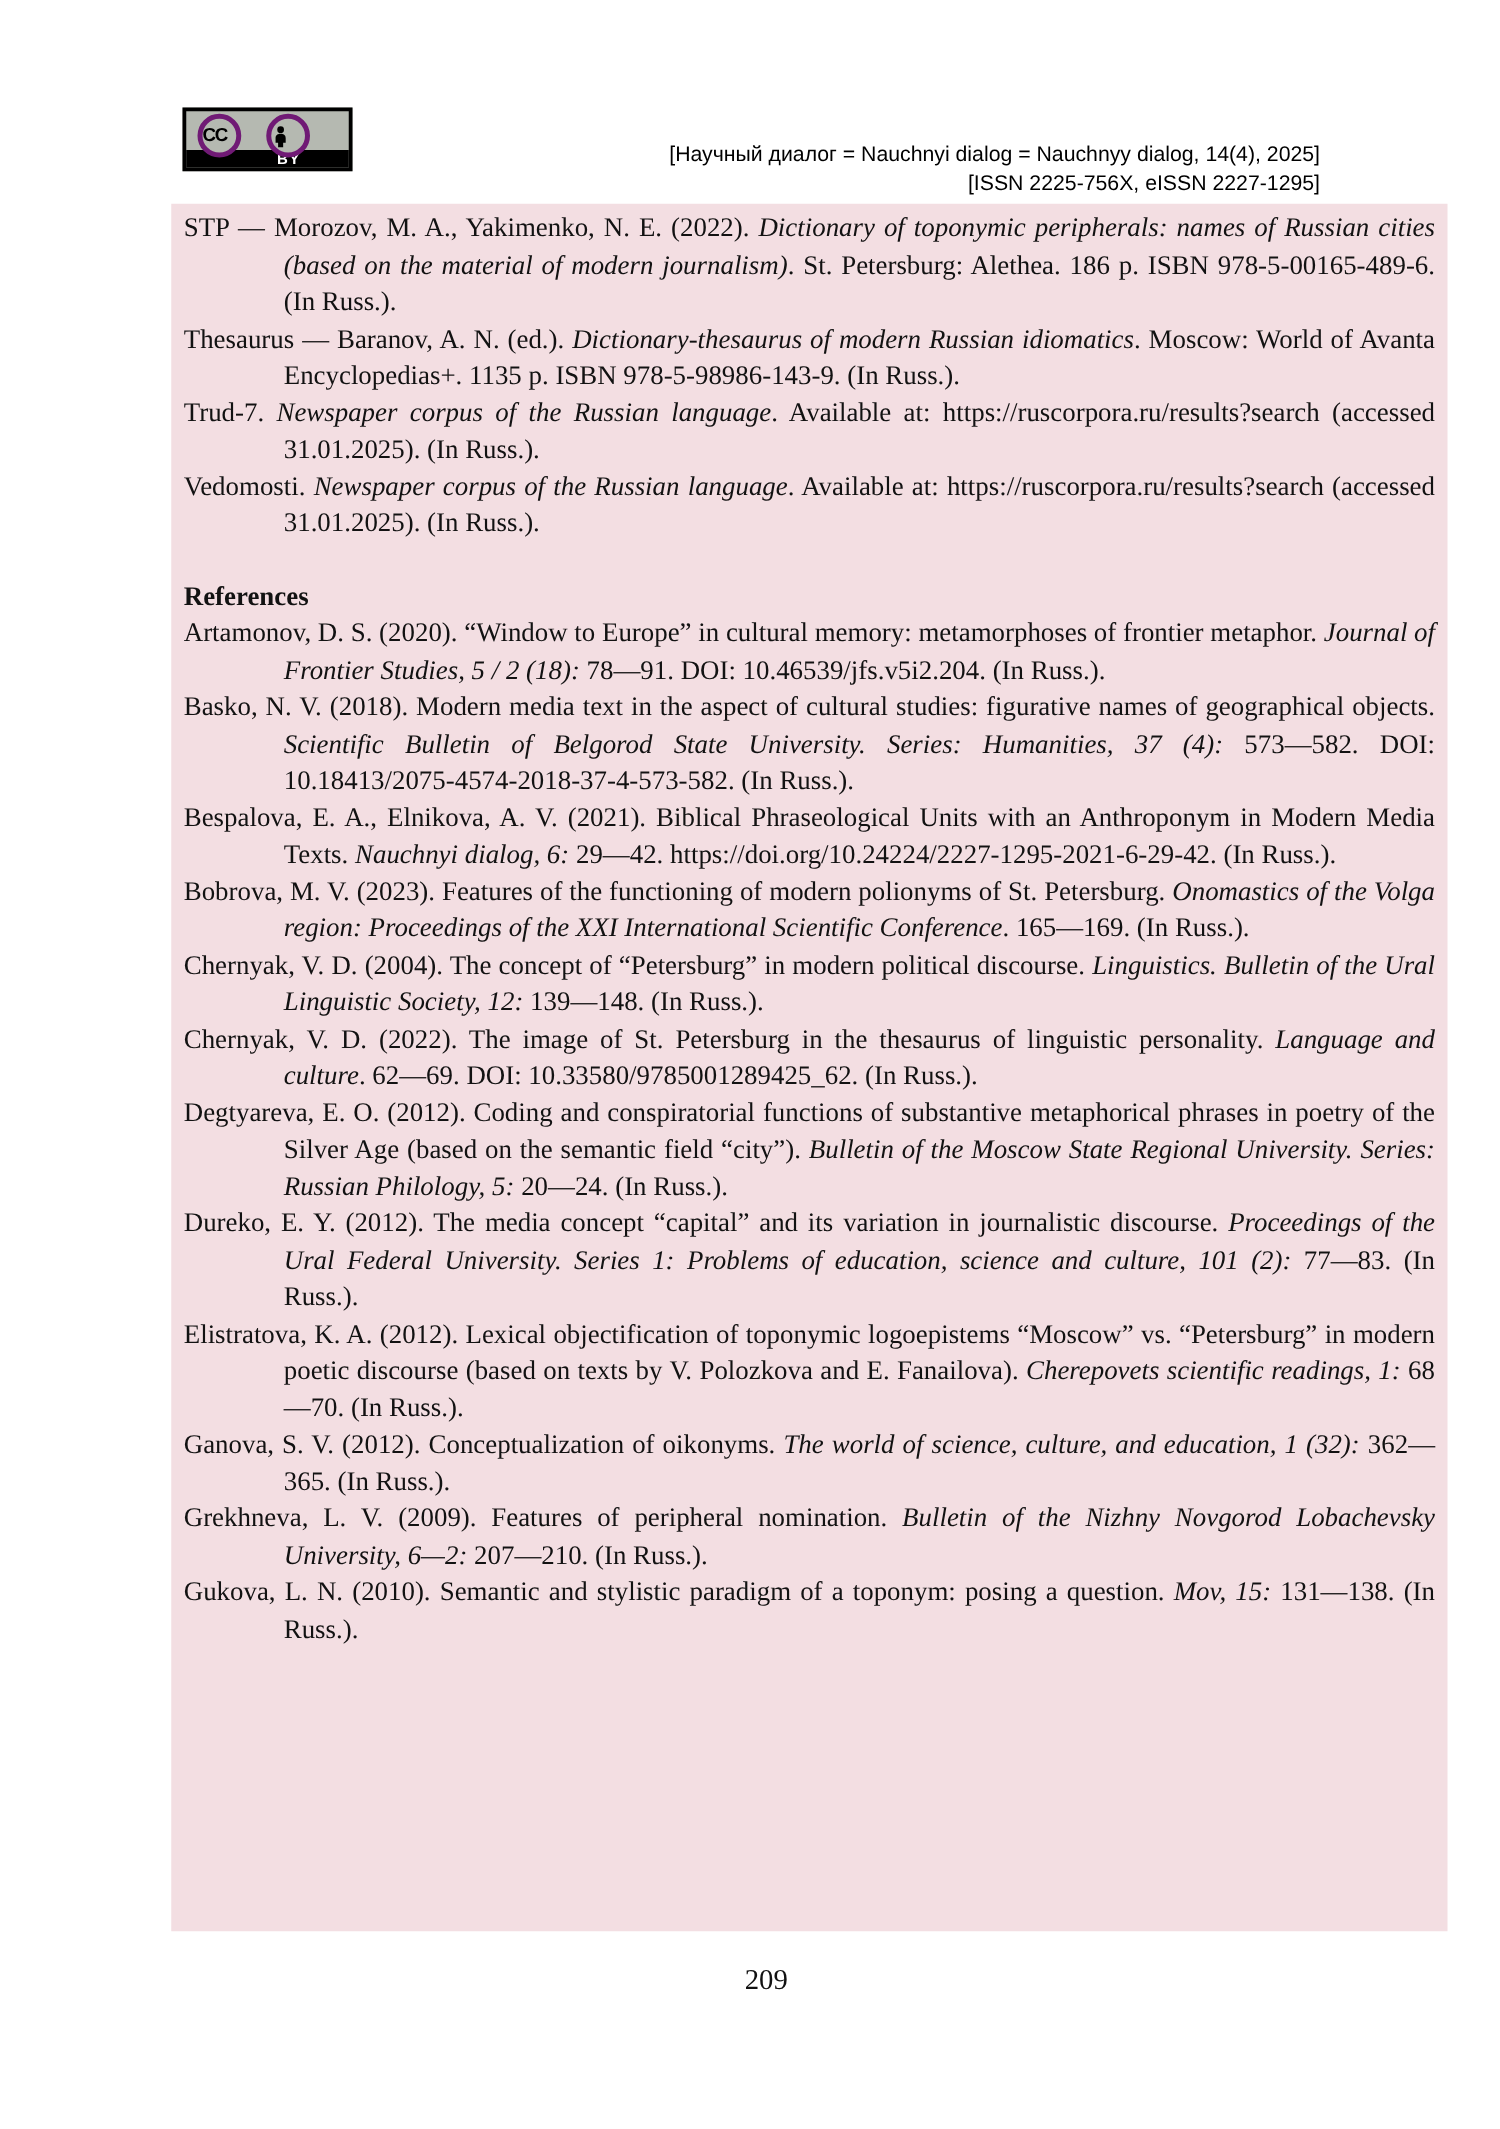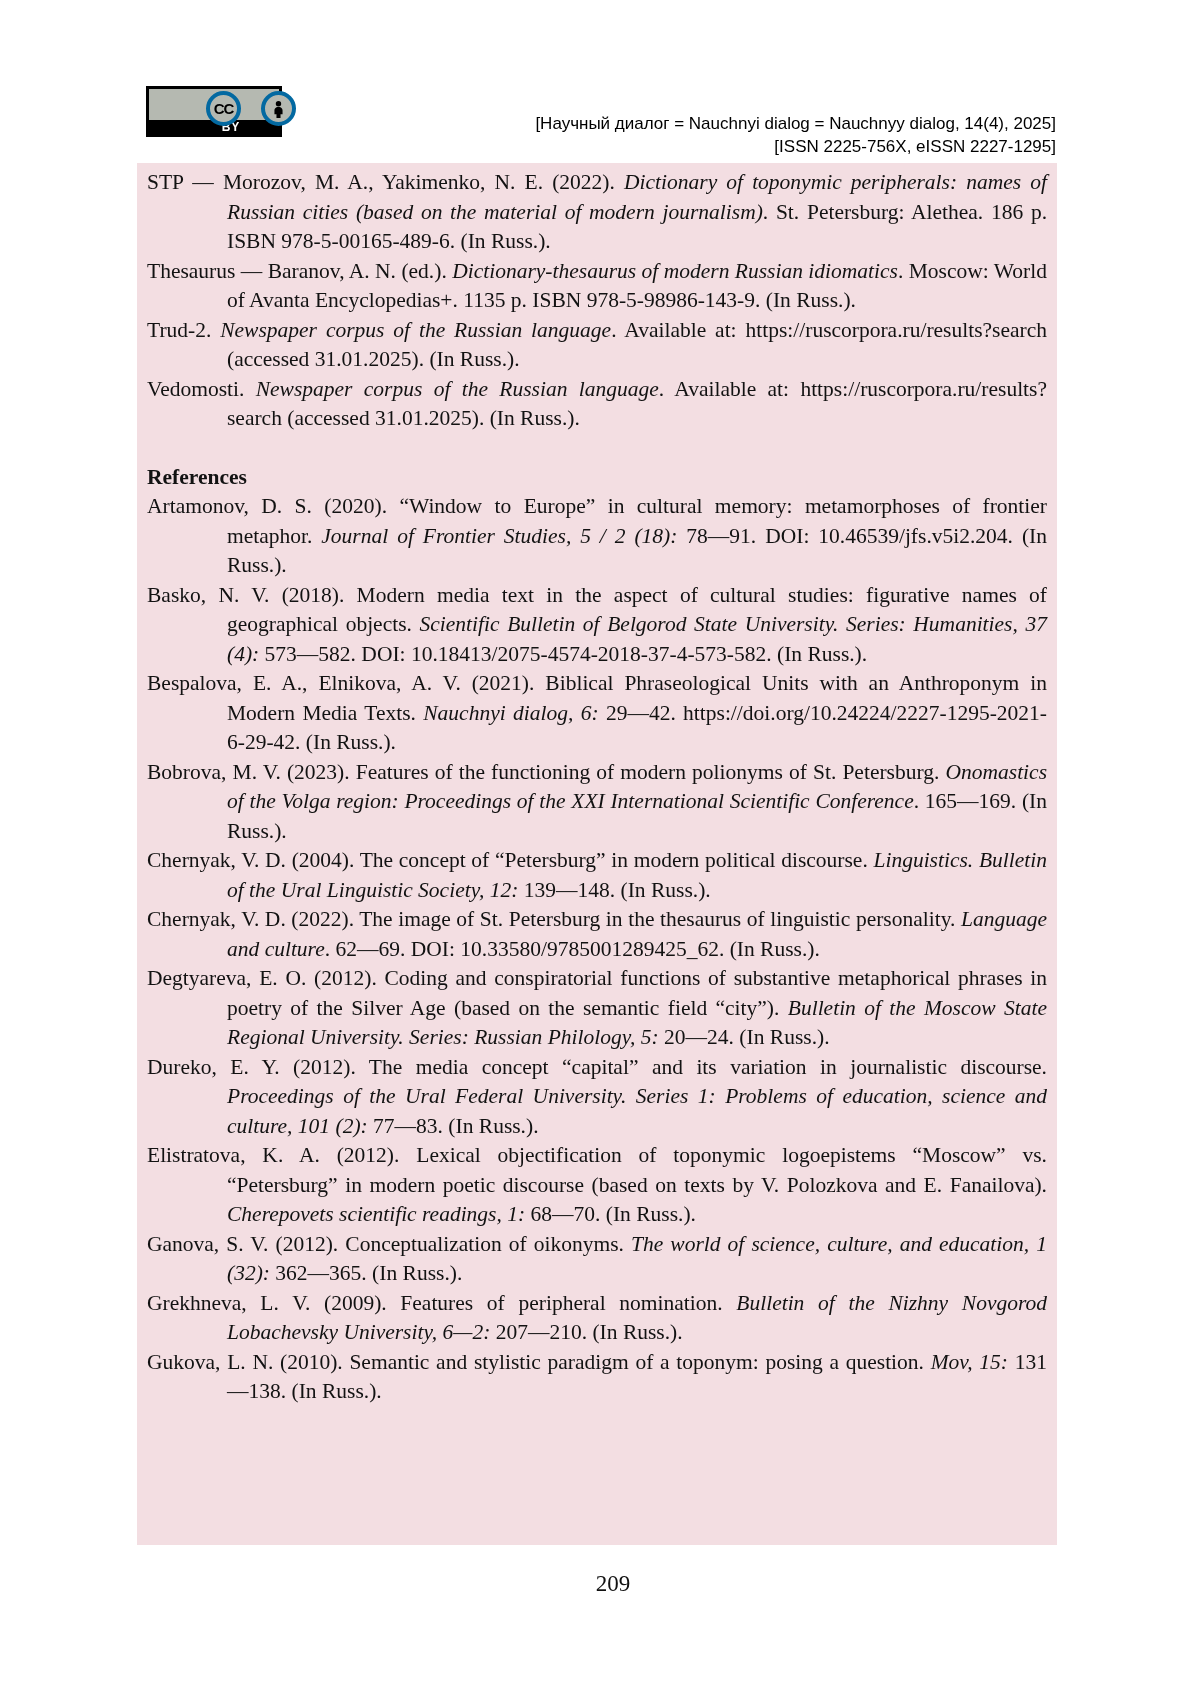--- a/index.html
+++ b/index.html
@@ -14,41 +14,41 @@
   .cc-badge{
     position:absolute;left:146px;top:86px;width:136px;height:51px;
     border:3px solid #000;background:#b5b9b1;box-sizing:border-box;
   }
   .cc-bar{position:absolute;left:0;right:0;bottom:0;height:14px;background:#000;}
   .cc-bar span{
     position:absolute;left:62px;width:40px;text-align:center;top:0;
     color:#fff;font:bold 12px/14px "Liberation Sans",sans-serif;letter-spacing:1px;
   }
   .cc-circle{
-    position:absolute;top:2px;width:35px;height:35px;border:4px solid #0369a1;border-radius:50%;
-    background:#b5b9b1;box-sizing:border-box;display:flex;align-items:center;justify-content:center;z-index:2;margin-left:48px;
+    position:absolute;top:2px;width:35px;height:35px;border:4px solid #701a75;border-radius:50%;
+    background:#b5b9b1;box-sizing:border-box;display:flex;align-items:center;justify-content:flex-start;z-index:2;
   }
   .cc-circle.cc-left{left:9px;font:bold 15px "Liberation Sans",sans-serif;letter-spacing:-1px;color:#000;}
   .cc-circle.cc-right{left:64px;}
 
   .oa-logo{
     position:absolute;left:315px;top:84px;height:56px;
     display:flex;align-items:center;gap:7px;
     font:bold 20px "Liberation Sans",sans-serif;color:#221f1f;letter-spacing:.5px;
   }
   .oa-logo svg{display:block;}
 
   .journal-meta{
     position:absolute;top:92px;right:144px;text-align:right;
     font:17px/23px "Liberation Sans",sans-serif;color:#000;margin-top:20px;
   }
 
   
   .content{
-    position:absolute;left:137px;top:163px;width:920px;min-height:1382px;
+    position:absolute;left:137px;top:163px;width:1021px;min-height:1382px;
     background:#f3dee2;padding:5px 10px 8px 10px;box-sizing:border-box;
   }
   .entry{
     margin:0;padding-left:80px;text-indent:-80px;text-align:justify;
     font-size:21.5px;line-height:29.5px;
   }
   .it{font-style:italic;}
   .refs-heading{
     margin:0;font-size:21.5px;line-height:29.5px;font-weight:bold;font-family:Liberation Serif, serif;
   }
@@ -83,21 +83,21 @@
 
   <div class="journal-meta">
     <div>[Научный диалог = Nauchnyi dialog = Nauchnyy dialog, 14(4), 2025]</div>
     <div>[ISSN 2225-756X, eISSN 2227-1295]</div>
   </div>
 
   <div class="content" style="background: rgb(243, 222, 226);">
     <div id="sources-list">
         <p class="entry"><span>STP — Morozov, M. A., Yakimenko, N. E. (2022). </span><span class="it">Dictionary of toponymic peripherals: names of Russian cities (based on the material of modern journalism)</span><span>. St. Petersburg: Alethea. 186 p. ISBN 978-5-00165-489-6. (In Russ.).</span></p>
         <p class="entry"><span>Thesaurus — Baranov, A. N. (ed.). </span><span class="it">Dictionary-thesaurus of modern Russian idiomatics</span><span>. Moscow: World of Avanta Encyclopedias+. 1135 p. ISBN 978-5-98986-143-9. (In Russ.).</span></p>
-        <p class="entry"><span>Trud-2. </span><span class="it">Newspaper corpus of the Russian language</span><span>. Available at: https://ruscorpora.ru/results?search (accessed 31.01.2025). (In Russ.).</span></p>
+        <p class="entry"><span>Trud-7. </span><span class="it">Newspaper corpus of the Russian language</span><span>. Available at: https://ruscorpora.ru/results?search (accessed 31.01.2025). (In Russ.).</span></p>
         <p class="entry"><span>Vedomosti. </span><span class="it">Newspaper corpus of the Russian language</span><span>. Available at: https://ruscorpora.ru/results?search (accessed 31.01.2025). (In Russ.).</span></p>
       </div>
     <div class="spacer"></div>
     <h2 class="refs-heading">References</h2>
     <div id="references-list">
         <p class="entry"><span>Artamonov, D. S. (2020). “Window to Europe” in cultural memory: metamorphoses of frontier metaphor. </span><span class="it">Journal of Frontier Studies, 5 / 2 (18):</span><span> 78—91. DOI: 10.46539/jfs.v5i2.204. (In Russ.).</span></p>
         <p class="entry"><span>Basko, N. V. (2018). Modern media text in the aspect of cultural studies: figurative names of geographical objects. </span><span class="it">Scientific Bulletin of Belgorod State University. Series: Humanities, 37 (4):</span><span> 573—582. DOI: 10.18413/2075-4574-2018-37-4-573-582. (In Russ.).</span></p>
         <p class="entry"><span>Bespalova, E. A., Elnikova, A. V. (2021). Biblical Phraseological Units with an Anthroponym in Modern Media Texts. </span><span class="it">Nauchnyi dialog, 6:</span><span> 29—42. https://doi.org/10.24224/2227-1295-2021-6-29-42. (In Russ.).</span></p>
         <p class="entry"><span>Bobrova, M. V. (2023). Features of the functioning of modern polionyms of St. Petersburg. </span><span class="it">Onomastics of the Volga region: Proceedings of the XXI International Scientific Conference</span><span>. 165—169. (In Russ.).</span></p>
         <p class="entry"><span>Chernyak, V. D. (2004). The concept of “Petersburg” in modern political discourse. </span><span class="it">Linguistics. Bulletin of the Ural Linguistic Society, 12:</span><span> 139—148. (In Russ.).</span></p>

